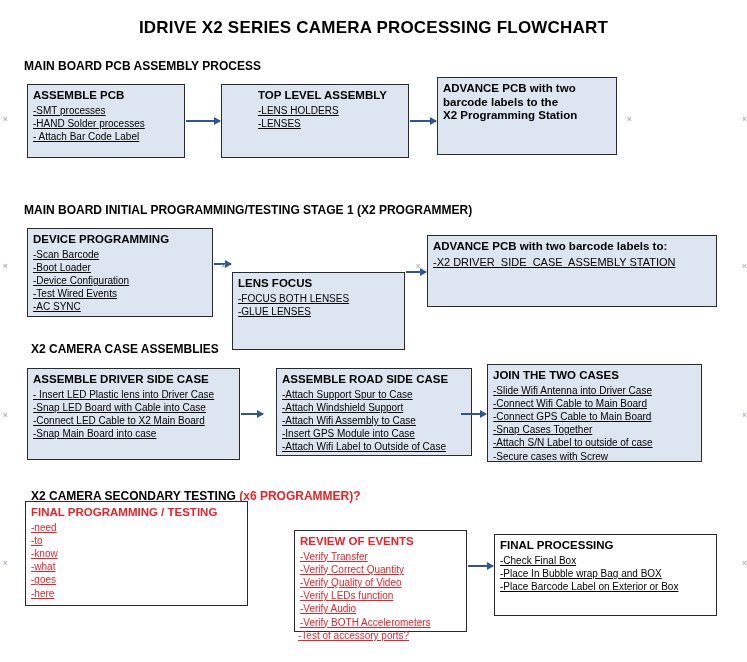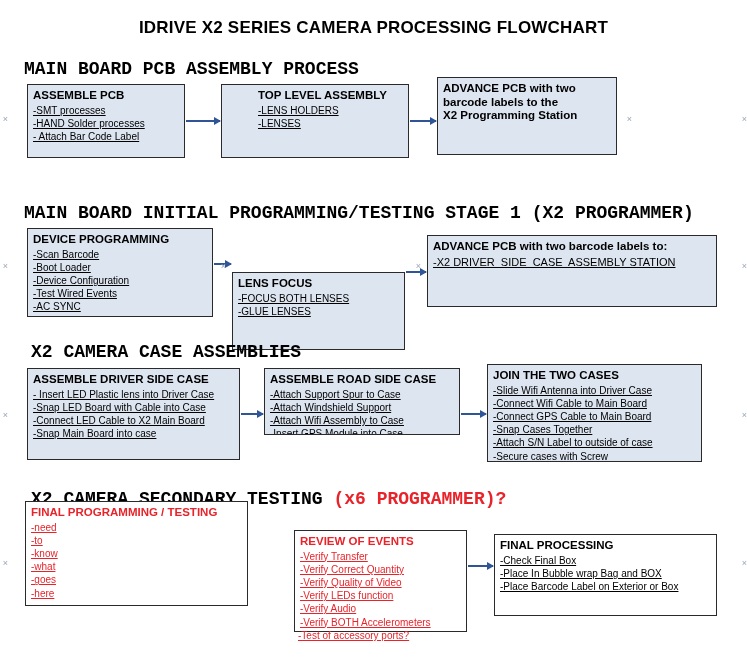--- a/index.html
+++ b/index.html
@@ -27,24 +27,23 @@
     top: 18px;
     width: 747px;
     text-align: center;
     font-size: 17px;
     font-weight: bold;
     letter-spacing: 0.2px;
   }
 
   .section-head {
     position: absolute;
-    font-size: 18px;
+    font-size: 12px;
     font-weight: bold;
     white-space: nowrap;
-    font-family: Liberation Mono, monospace;
   }
   .section-head .accent {
     color: #e8232a;
   }
 
   .box {
     position: absolute;
     background: #dde5f0;
     border: 1px solid #2a2a2a;
     box-sizing: border-box;
@@ -169,21 +168,21 @@
   <div class="box" style="left:27px; top:368px; width:213px; height:92px;">
     <div class="box-title">ASSEMBLE DRIVER SIDE CASE</div>
     <div class="box-line">- Insert LED Plastic lens into Driver Case</div>
     <div class="box-line">-Snap LED Board with Cable into Case</div>
     <div class="box-line">-Connect LED Cable to X2 Main Board</div>
     <div class="box-line">-Snap Main Board into case</div>
   </div>
 
   <div class="arrow" style="left:241px; top:413px; width:22px;"></div>
 
-  <div class="box" style="left:264px; top:368px; width:196px; height:67px;">
+  <div class="box" style="left:276px; top:368px; width:196px; height:88px;">
     <div class="box-title">ASSEMBLE ROAD SIDE CASE</div>
     <div class="box-line">-Attach Support Spur to Case</div>
     <div class="box-line">-Attach Windshield Support</div>
     <div class="box-line">-Attach Wifi Assembly to Case</div>
     <div class="box-line">-Insert GPS Module into Case</div>
     <div class="box-line">-Attach Wifi Label to Outside of Case</div>
   </div>
 
   <div class="arrow" style="left:461px; top:413px; width:25px;"></div>
 

